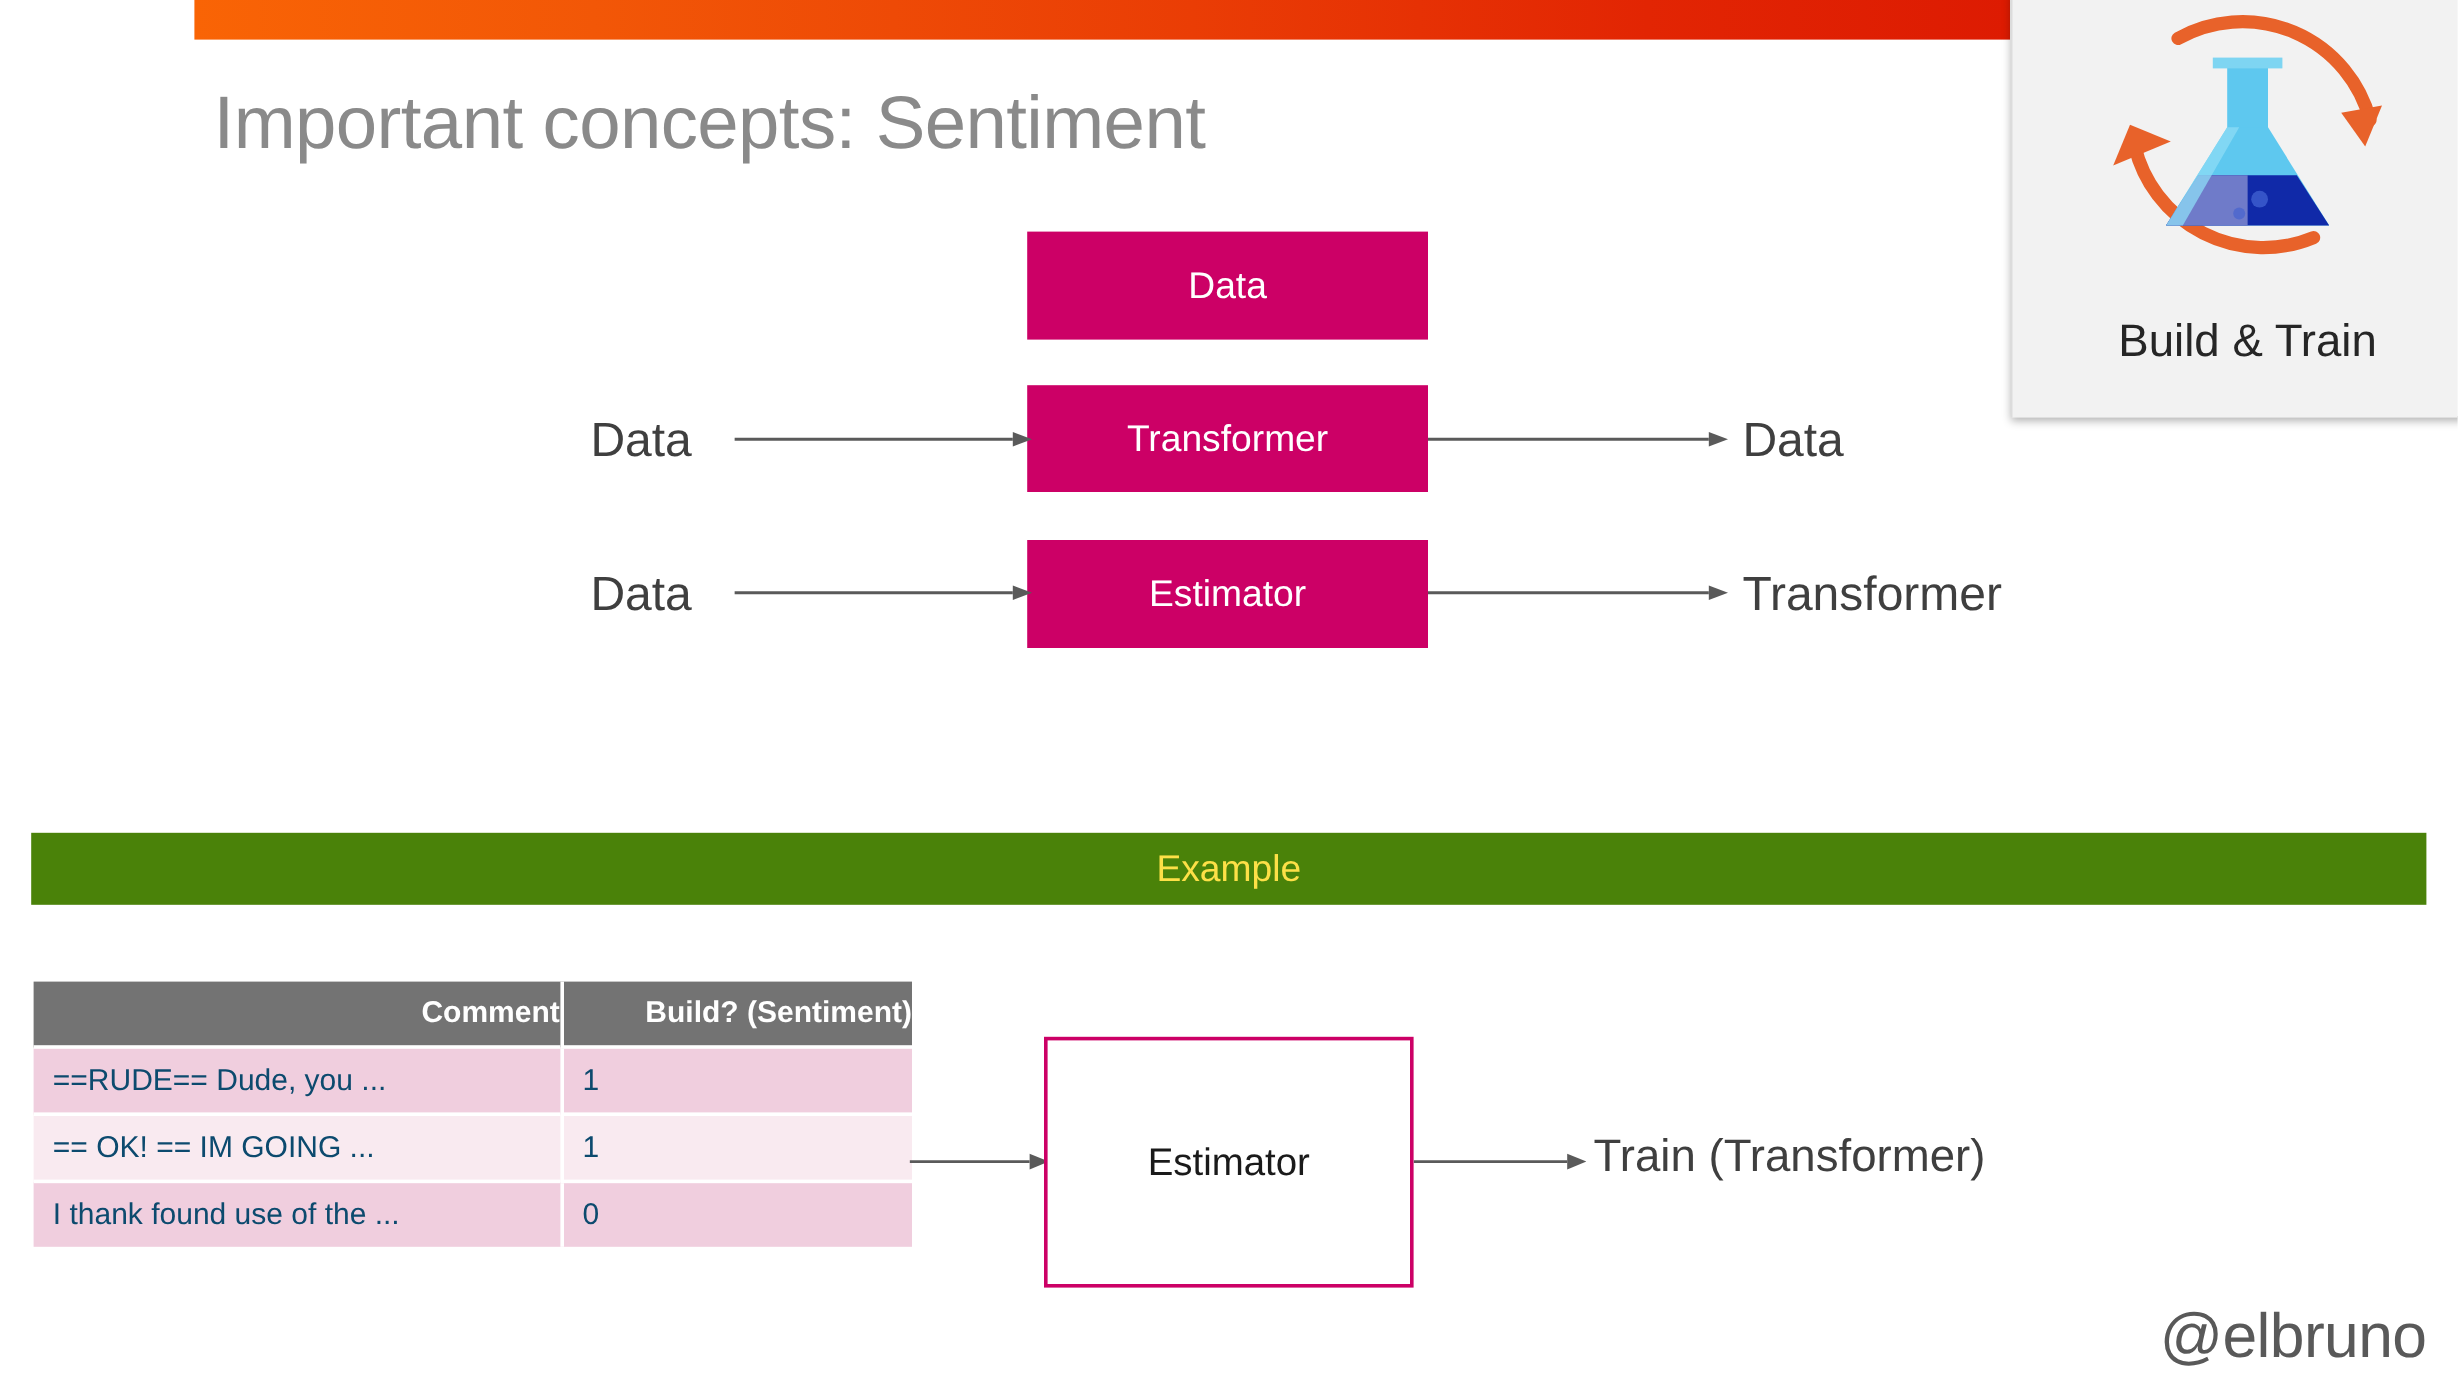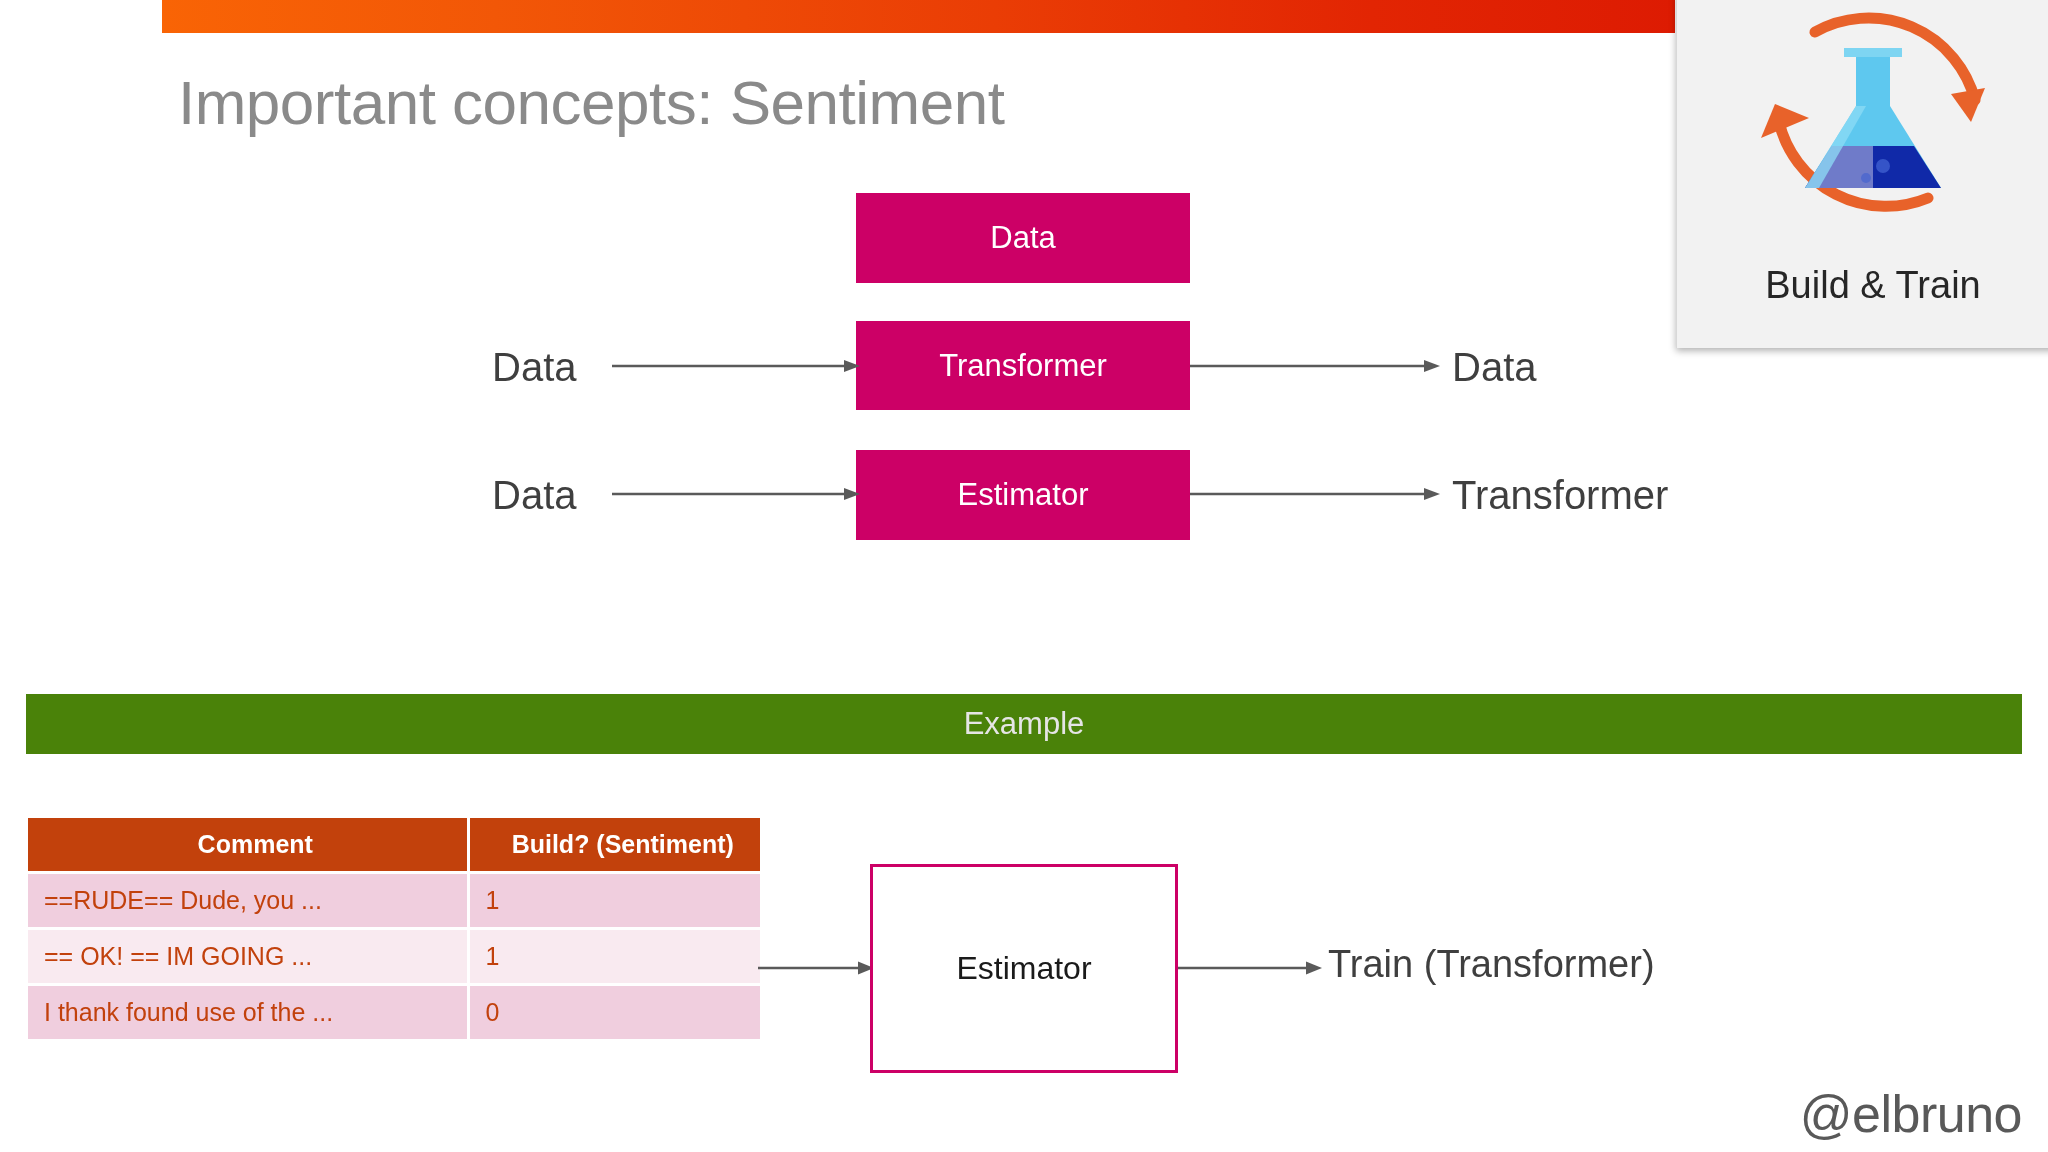--- a/index.html
+++ b/index.html
@@ -115,45 +115,45 @@
     width: 1996px;
     height: 60px;
     background: #4a8209;
     display: flex;
     align-items: center;
     justify-content: center;
   }
   .example-banner span {
     font-size: 31px;
     font-weight: 400;
-    color: #e5e5e5;
+    color: #fde047;
   }
 
   
   .ex-table {
     position: absolute;
     left: 28px;
     top: 818px;
     width: 732px;
     border-collapse: collapse;
     table-layout: fixed;
   }
   .ex-table th {
-    background: #c2410c;
+    background: #737373;
     color: #ffffff;
     font-size: 25px;
     font-weight: bold;
-    text-align: center;
+    text-align: right;
     padding: 12px 0 12px 16px;
     height: 26px;
   }
   .ex-table td {
     font-size: 25px;
     font-weight: 300;
-    color: #c2410c;
+    color: #0c4a6e;
     padding: 12px 0 12px 16px;
     height: 26px;
   }
   .ex-table col.c1 { width: 440px; }
   .ex-table col.c2 { width: 292px; }
   .ex-table tr.shade td { background: #f0cede; }
   .ex-table tr.light td { background: #f9eaf0; }
   .ex-table th + th,
   .ex-table td + td { border-left: 3px solid #ffffff; }
   .ex-table tbody tr { border-top: 3px solid #ffffff; }

